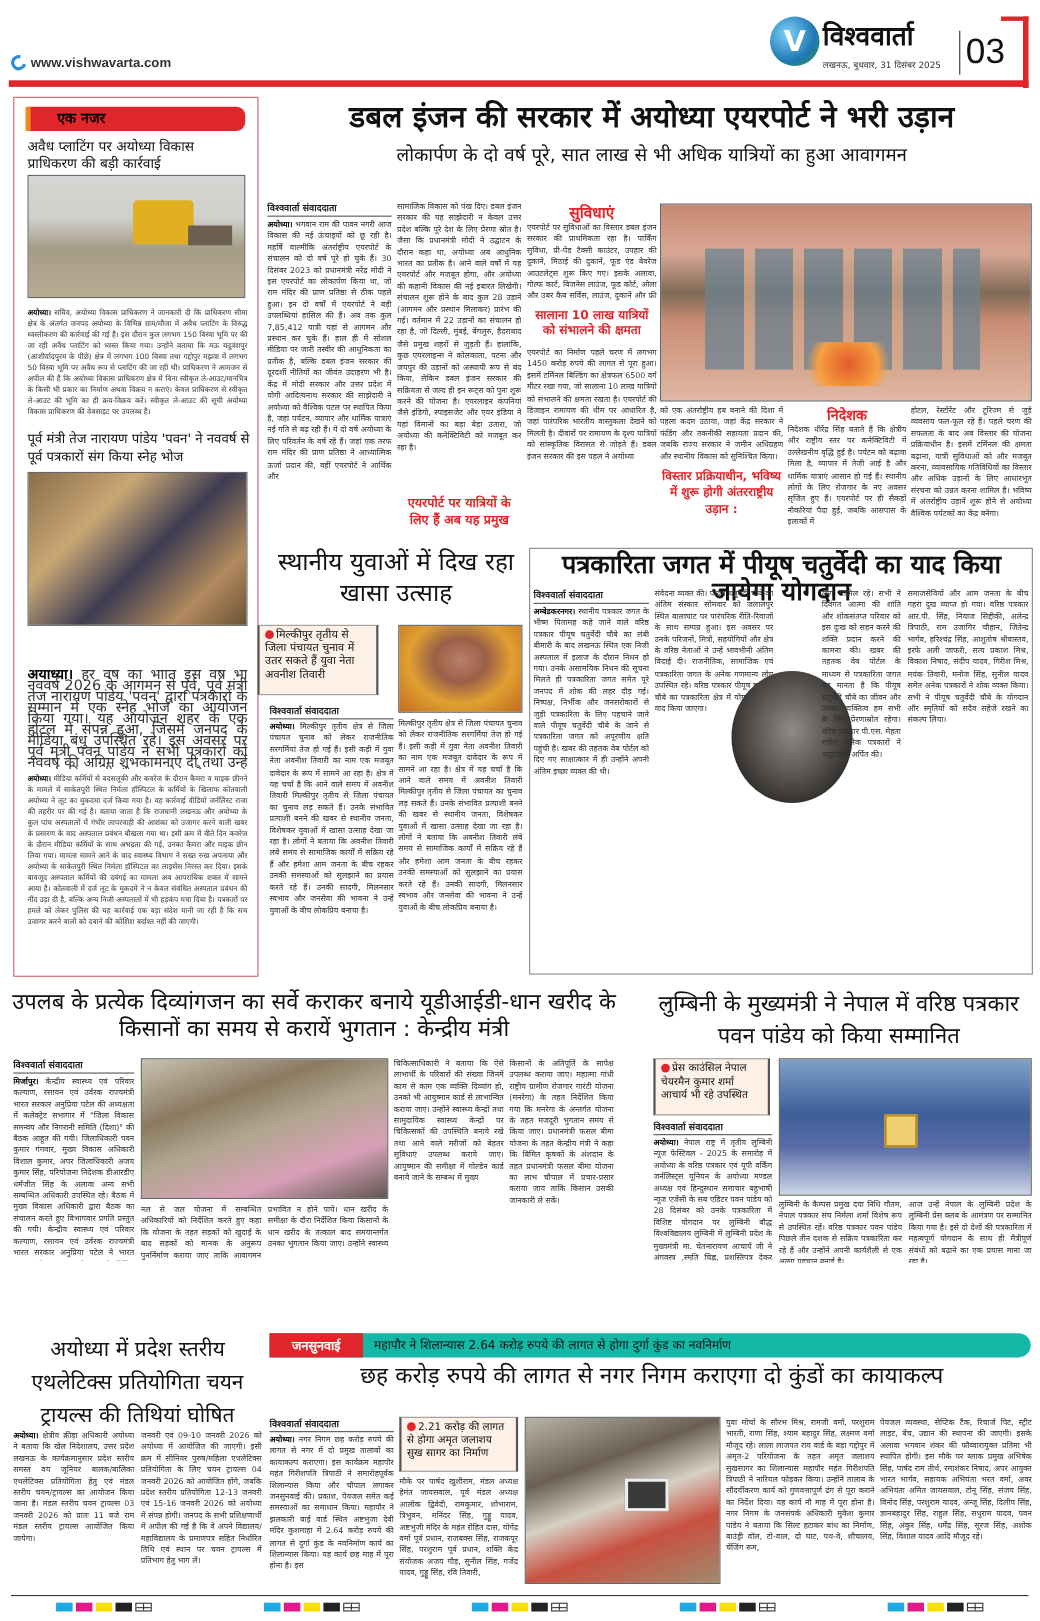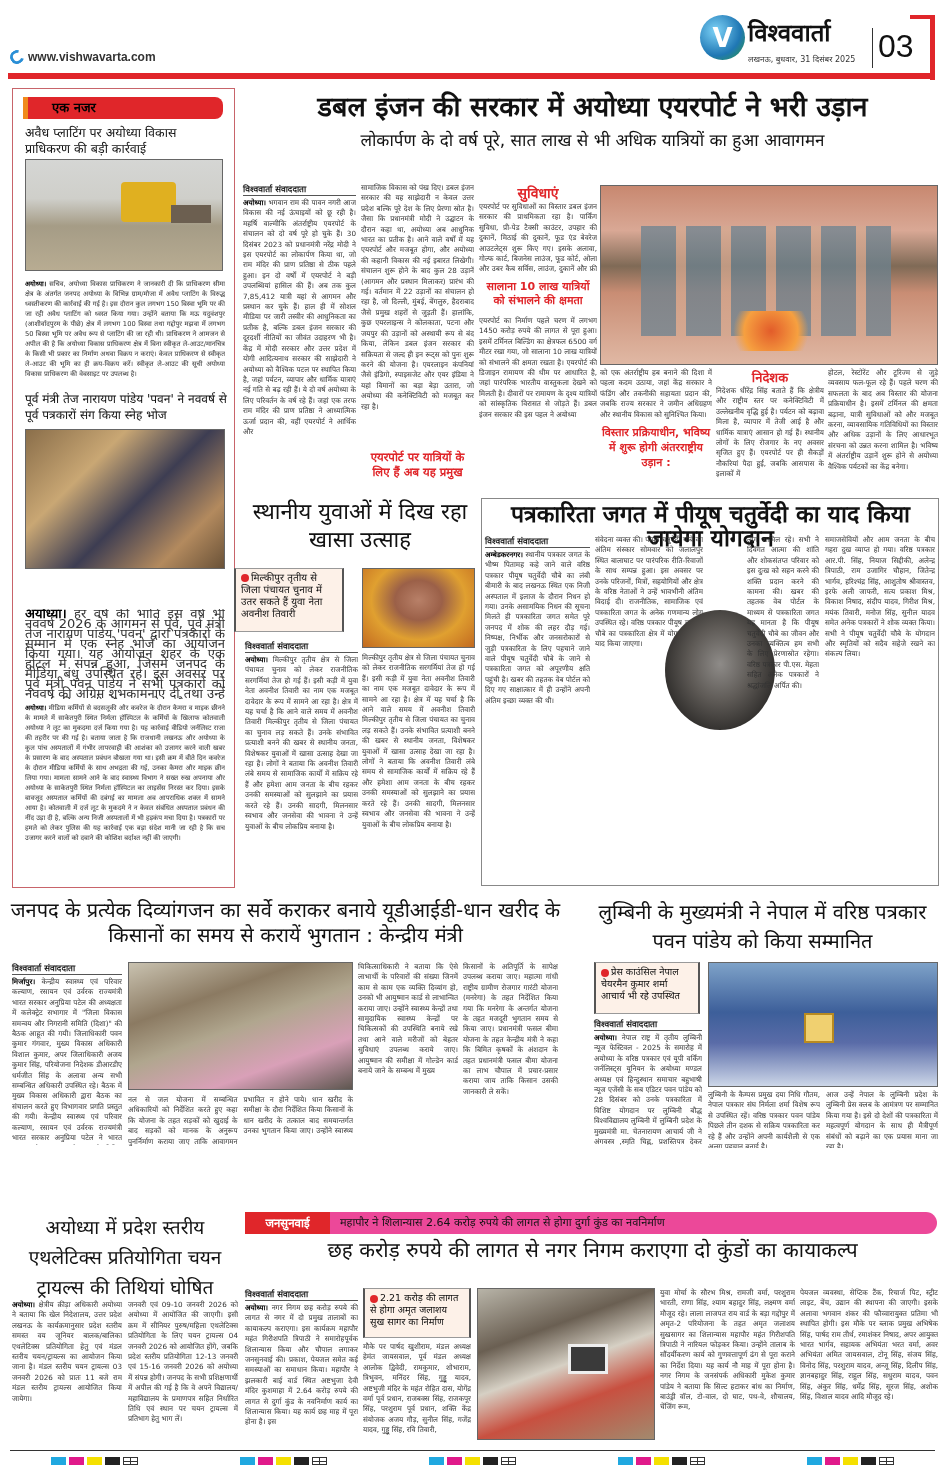--- a/index.html
+++ b/index.html
@@ -105,21 +105,21 @@
   <div class="byline">विश्ववार्ता संवाददाता</div>
   <div class="body-text" style="height:330px;">
     <span class="dateline">अम्बेडकरनगर।</span><span> स्थानीय पत्रकार जगत के भीष्म पितामह कहे जाने वाले वरिष्ठ पत्रकार पीयूष चतुर्वेदी चौबे का लंबी बीमारी के बाद लखनऊ स्थित एक निजी अस्पताल में इलाज के दौरान निधन हो गया। उनके असामयिक निधन की सूचना मिलते ही पत्रकारिता जगत समेत पूरे जनपद में शोक की लहर दौड़ गई। निष्पक्ष, निर्भीक और जनसरोकारों से जुड़ी पत्रकारिता के लिए पहचाने जाने वाले पीयूष चतुर्वेदी चौबे के जाने से पत्रकारिता जगत को अपूरणीय क्षति पहुंची है। खबर की तहतक वेब पोर्टल को दिए गए साक्षात्कार में ही उन्होंने अपनी अंतिम इच्छा व्यक्त की थी।</span>
   </div>
 </div>
 <div class="abs body-text" style="left:595px;top:535px;width:108px;height:348px;">संवेदना व्यक्त की। पीयूष चतुर्वेदी चौबे का अंतिम संस्कार सोमवार को जलालपुर स्थित बालाघाट पर पारंपरिक रीति-रिवाजों के साथ सम्पन्न हुआ। इस अवसर पर उनके परिजनों, मित्रों, सहयोगियों और क्षेत्र के वरिष्ठ नेताओं ने उन्हें भावभीनी अंतिम विदाई दी। राजनीतिक, सामाजिक एवं पत्रकारिता जगत के अनेक गणमान्य लोग उपस्थित रहे। वरिष्ठ पत्रकार पीयूष चतुर्वेदी चौबे का पत्रकारिता क्षेत्र में योगदान सदैव याद किया जाएगा।</div>
 <div class="abs photo" style="left:665px;top:610px;width:110px;height:120px;border-radius:50%;background:radial-gradient(ellipse at 50% 45%,#8e8b88 0%,#5e5a56 40%,#2f2d2b 75%,#f5f5f5 76%);border:none;"></div>
 <div class="abs body-text" style="left:707px;top:535px;width:112px;height:348px;padding-left:40px;">लोग शामिल रहे। सभी ने दिवंगत आत्मा की शांति और शोकसंतप्त परिवार को इस दुःख को सहन करने की शक्ति प्रदान करने की कामना की। खबर की तहतक वेब पोर्टल के माध्यम से पत्रकारिता जगत यह मानता है कि पीयूष चतुर्वेदी चौबे का जीवन और उनका व्यक्तित्व हम सभी के लिए प्रेरणास्रोत रहेगा। वरिष्ठ पत्रकार पी.एस. मेहता सहित अनेक पत्रकारों ने श्रद्धांजलि अर्पित की।</div>
 <div class="abs body-text" style="left:825px;top:535px;width:110px;height:348px;">समाजसेवियों और आम जनता के बीच गहरा दुख व्याप्त हो गया। वरिष्ठ पत्रकार आर.पी. सिंह, नियाज सिद्दीकी, अलेन्द्र त्रिपाठी, राम उजागिर चौहान, जितेन्द्र भार्गव, हरिश्चंद्र सिंह, आशुतोष श्रीवास्तव, इरफे अली जाफरी, सत्य प्रकाश मिश्र, विकाश निषाद, संदीप यादव, गिरीश मिश्र, मयंक तिवारी, मनोज सिंह, सुनील यादव समेत अनेक पत्रकारों ने शोक व्यक्त किया। सभी ने पीयूष चतुर्वेदी चौबे के योगदान और स्मृतियों को सदैव सहेजे रखने का संकल्प लिया।</div>
 
-<div class="abs head-black" style="left:8px;top:898px;width:555px;font-size:20px;line-height:25px;font-weight:normal;">जनपद के प्रत्येक दिव्यांगजन का सर्वे कराकर बनाये यूडीआईडी-धान खरीद के किसानों का समय से करायें भुगतान  : केन्द्रीय मंत्री</div>
+<div class="abs head-black" style="left:8px;top:898px;width:555px;font-size:20px;line-height:25px;font-weight:normal;">उपलब के प्रत्येक दिव्यांगजन का सर्वे कराकर बनाये यूडीआईडी-धान खरीद के किसानों का समय से करायें भुगतान  : केन्द्रीय मंत्री</div>
 <div class="abs" style="left:12px;top:962px;width:110px;height:185px;">
   <div class="byline">विश्ववार्ता संवाददाता</div>
   <div class="body-text" style="height:168px;">
     <span class="dateline">मिर्जापुर।</span><span> केन्द्रीय स्वास्थ्य एवं परिवार कल्याण, रसायन एवं उर्वरक राज्यमंत्री भारत सरकार अनुप्रिया पटेल की अध्यक्षता में कलेक्ट्रेट सभागार में "जिला विकास समन्वय और निगरानी समिति (दिशा)" की बैठक आहूत की गयी। जिलाधिकारी पवन कुमार गंगवार, मुख्य विकास अधिकारी विशाल कुमार, अपर जिलाधिकारी अजय कुमार सिंह, परियोजना निदेशक डीआरडीए धर्मजीत सिंह के अलावा अन्य सभी सम्बन्धित अधिकारी उपस्थित रहे। बैठक में मुख्य विकास अधिकारी द्वारा बैठक का संचालन करते हुए विभागवार प्रगति प्रस्तुत की गयी। केन्द्रीय स्वास्थ्य एवं परिवार कल्याण, रसायन एवं उर्वरक राज्यमंत्री भारत सरकार अनुप्रिया पटेल ने भारत सरकार के द्वारा चलाये जा रहे विभिन्न जनकल्याणकारी योजनाओं का विस्तृत ढंग से प्रगति की समीक्षा की। समीक्षा के दौरान राज्यमंत्री ने हर घर</span>
   </div>
 </div>
 <div class="abs photo" style="left:128px;top:962px;width:225px;height:128px;background:linear-gradient(160deg,#c9c2b0 0%,#8b7a62 30%,#b0a68e 50%,#d9a0b8 75%,#5e5750 100%);"></div>
 <div class="abs body-text" style="left:128px;top:1095px;width:225px;height:55px;column-count:2;column-gap:6px;">नल से जल योजना में सम्बन्धित अधिकारियों को निर्देशित करते हुए कहा कि योजना के तहत सड़कों को खुदाई के बाद सड़कों को मानक के अनुरूप पुनर्निर्माण कराया जाए ताकि आवागमन प्रभावित न होने पाये। धान खरीद के समीक्षा के दौरा निर्देशित किया किसानों के धान खरीद के तत्काल बाद समयान्तर्गत उनका भुगतान किया जाए। उन्होंने स्वास्थ्य विभाग की समीक्षा के दौरान आयुष्मान कार्ड</div>
 <div class="abs body-text" style="left:358px;top:962px;width:100px;height:188px;">चिकित्साधिकारी ने बताया कि ऐसे लाभार्थी के परिवारों की संख्या जिनमें काम से काम एक व्यक्ति दिव्यांग हो, उनको भी आयुष्मान कार्ड से लाभान्वित कराया जाए। उन्होंने स्वास्थ्य केन्द्रों तथा सामुदायिक स्वास्थ्य केन्द्रों पर चिकित्सकों की उपस्थिति बनाये रखे तथा आने वाले मरीजों को बेहतर सुविधाएं उपलब्ध कराये जाए। आयुष्मान की समीक्षा में गोल्डेन कार्ड बनाये जाने के सम्बन्ध में मुख्य</div>
 <div class="abs body-text" style="left:463px;top:962px;width:95px;height:188px;">किसानों के अतिपूर्ति के सापेक्ष उपलब्ध कराया जाए। महात्मा गांधी राष्ट्रीय ग्रामीण रोजगार गारंटी योजना (मनरेगा) के तहत निर्देशित किया गया कि मनरेगा के अन्तर्गत योजना के तहत मजदूरी भुगतान समय से किया जाए। प्रधानमंत्री फसल बीमा योजना के तहत केन्द्रीय मंत्री ने कहा कि बिमित कृषकों के अंशदान के तहत प्रधानमंत्री फसल बीमा योजना का लाभ चौपाल में प्रचार-प्रसार कराया जाय ताकि किसान उसकी जानकारी ले सकें।</div>
@@ -139,21 +139,21 @@
 </div>
 <div class="abs body-text" style="left:708px;top:1090px;width:112px;height:58px;">लुम्बिनी के कैम्पस प्रमुख दया निधि गौतम, नेपाल पत्रकार संघ निर्मला शर्मा विशेष रूप से उपस्थित रहें। वरिष्ठ पत्रकार पवन पांडेय पिछले तीन दशक से सक्रिय पत्रकारिता कर रहे हैं और उन्होंने अपनी कार्यशैली से एक अलग पहचान बनाई है।</div>
 <div class="abs body-text" style="left:826px;top:1090px;width:112px;height:58px;">आज उन्हें नेपाल के लुम्बिनी प्रदेश के लुम्बिनी प्रेस क्लब के आमंत्रण पर सम्मानित किया गया है। इसे दो देशों की पत्रकारिता में महत्वपूर्ण योगदान के साथ ही मैत्रीपूर्ण संबंधों को बढ़ाने का एक प्रयास माना जा रहा है।</div>
 
 <div class="abs head-black" style="left:20px;top:1212px;width:210px;font-size:19px;line-height:30px;font-weight:normal;">अयोध्या में प्रदेश स्तरीय एथलेटिक्स प्रतियोगिता चयन ट्रायल्स की तिथियां घोषित</div>
 <div class="abs body-text" style="left:12px;top:1300px;width:110px;height:150px;">
   <span class="dateline">अयोध्या।</span><span> क्षेत्रीय क्रीड़ा अधिकारी अयोध्या ने बताया कि खेल निदेशालय, उत्तर प्रदेश लखनऊ के कार्यक्रमानुसार प्रदेश स्तरीय समस्त वय जूनियर बालक/बालिका एथलेटिक्स प्रतियोगिता हेतु एवं मंडल स्तरीय चयन/ट्रायल्स का आयोजन किया जाना है। मंडल स्तरीय चयन ट्रायल्स 03 जनवरी 2026 को प्रातः 11 बजे राम मंडल स्तरीय ट्रायल्स आयोजित किया जायेगा।</span>
 </div>
 <div class="abs body-text" style="left:128px;top:1300px;width:110px;height:150px;">जनवरी एवं 09-10 जनवरी 2026 को अयोध्या में आयोजित की जाएगी। इसी क्रम में सीनियर पुरुष/महिला एथलेटिक्स प्रतियोगिता के लिए चयन ट्रायल्स 04 जनवरी 2026 को आयोजित होंगे, जबकि प्रदेश स्तरीय प्रतियोगिता 12-13 जनवरी एवं 15-16 जनवरी 2026 को अयोध्या में संपन्न होगी। जनपद के सभी प्रशिक्षणार्थी में अपील की गई है कि वे अपने विद्यालय/महाविद्यालय के प्रमाणपत्र सहित निर्धारित तिथि एवं स्थान पर चयन ट्रायल्स में प्रतिभाग हेतु भाग लें।</div>
 
-<div class="abs" style="left:245px;top:1212px;width:692px;height:22px;background:#ec4899;border-radius:0 11px 11px 0;">
+<div class="abs" style="left:245px;top:1212px;width:692px;height:22px;background:#14b8a6;border-radius:0 11px 11px 0;">
   <span class="abs" style="left:0;top:0;width:85px;height:22px;background:#e0262a;color:#fff;font-weight:bold;font-size:11.5px;line-height:22px;text-align:center;">जनसुनवाई</span>
   <span class="abs" style="left:95px;top:0;font-size:11px;line-height:22px;color:#111;white-space:nowrap;">महापौर ने शिलान्यास 2.64 करोड़ रुपये की लागत से होगा दुर्गा कुंड का नवनिर्माण</span>
 </div>
 <div class="abs head-black" style="left:245px;top:1240px;width:695px;font-size:20.5px;font-weight:normal;">छह करोड़ रुपये की लागत से नगर निगम कराएगा दो कुंडों का कायाकल्प</div>
 <div class="abs" style="left:245px;top:1288px;width:113px;height:160px;">
   <div class="byline">विश्ववार्ता संवाददाता</div>
   <div class="body-text" style="height:143px;">
     <span class="dateline">अयोध्या।</span><span> नगर निगम छह करोड़ रुपये की लागत से नगर में दो प्रमुख तालाबों का कायाकल्प कराएगा। इस कार्यक्रम महापौर महंत गिरीशपति त्रिपाठी ने समारोहपूर्वक शिलान्यास किया और चौपाल लगाकर जनसुनवाई की। प्रकाश, पेयजल समेत कई समस्याओं का समाधान किया। महापौर ने झलकारी बाई वार्ड स्थित अष्टभुजा देवी मंदिर कुशमाहा में 2.64 करोड़ रुपये की लागत से दुर्गा कुंड के नवनिर्माण कार्य का शिलान्यास किया। यह कार्य छह माह में पूरा होना है। इस</span>
   </div>
 </div>

